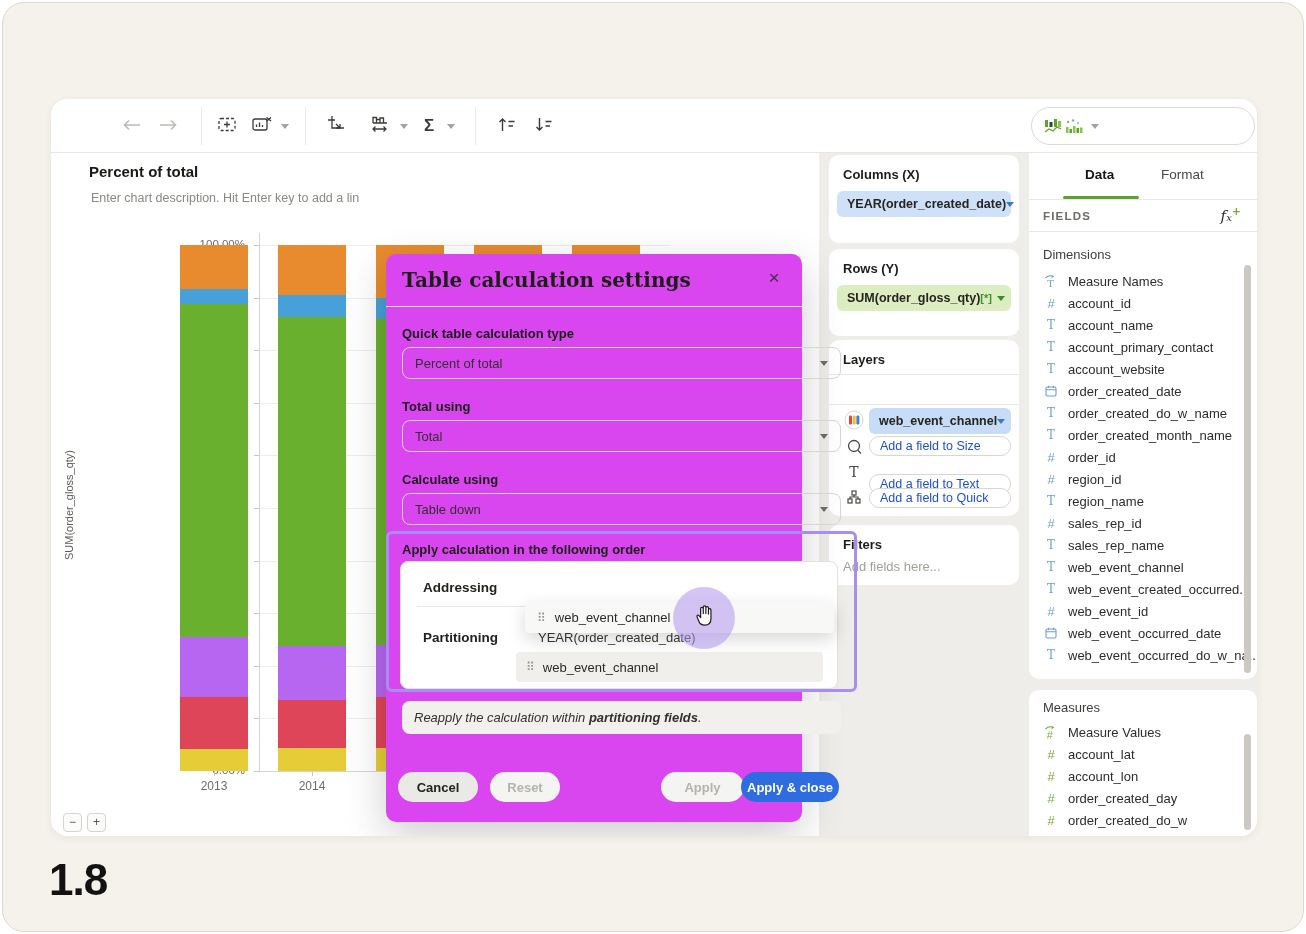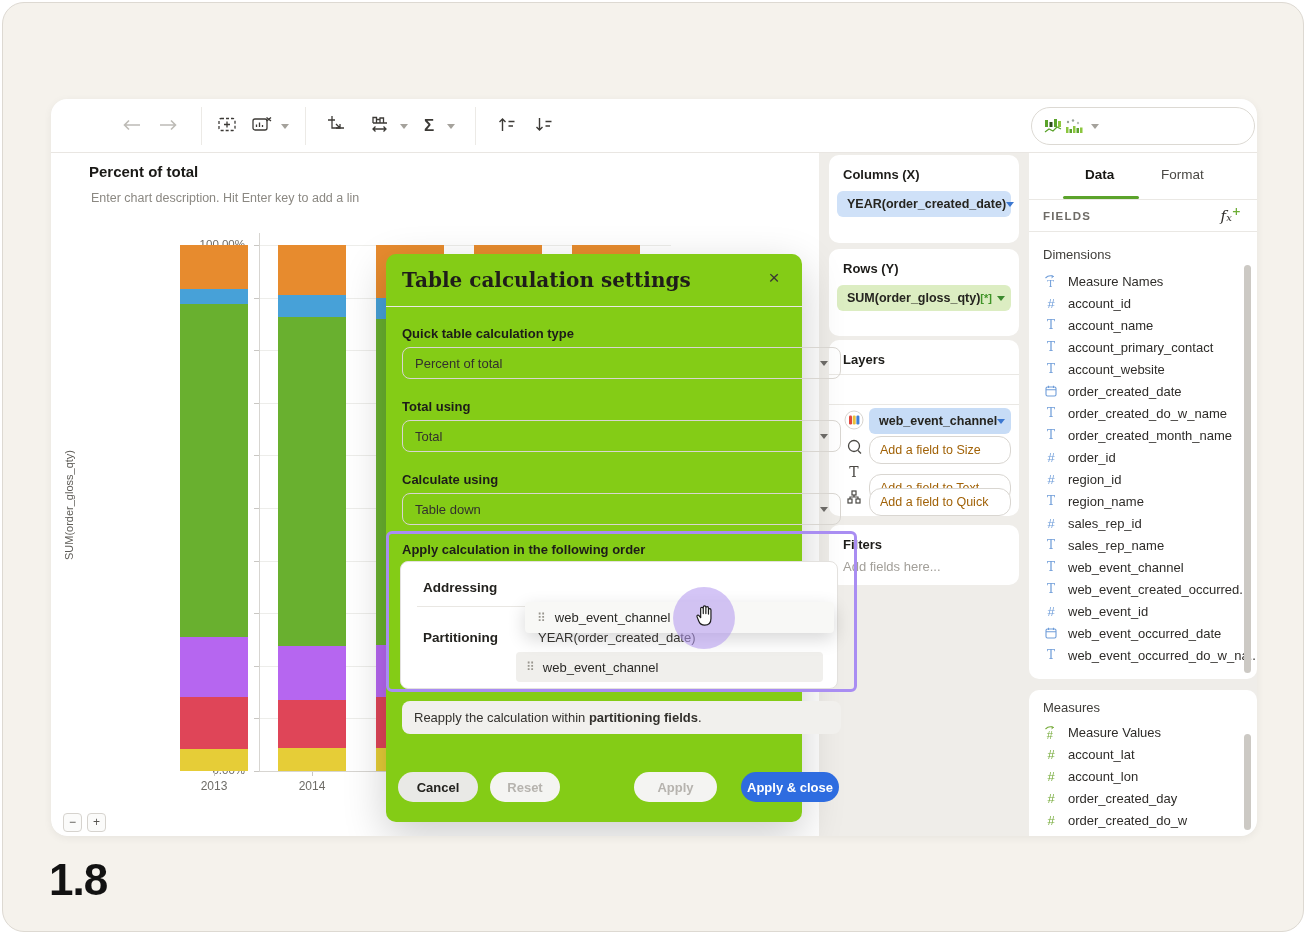--- a/index.html
+++ b/index.html
@@ -31,57 +31,57 @@
   .ytickmark { position:absolute; width:5px; height:1px; background:#c9c7c3; left:203px; }
   .xtickmark { position:absolute; width:1px; height:5px; background:#c9c7c3; top:618px; }
   .xlabel { position:absolute; top:626px; width:60px; text-align:center; font-size:12px; color:#6d6b66; }
   .seg { position:absolute; width:68px; }
   .zoom-btn { position:absolute; top:660px; width:19px; height:19px; border:1px solid #d6d3ce; border-radius:4px; background:#fbfbfa; color:#55534f; font-size:12px; line-height:17px; text-align:center; }
 
   
   .shelf-label { position:absolute; left:14px; top:12px; font-size:13px; font-weight:700; color:#1d1c19; }
   .pill { position:absolute; height:26px; border-radius:6px; display:flex; align-items:center; padding:0 8px 0 10px; font-size:12.5px; font-weight:700; color:#25241f; }
   .pill .caret { margin-left:auto; }
-  .ph-input { position:absolute; height:28px; border:1px solid #d9d6d1; border-radius:12px; display:flex; align-items:center; padding:0 10px; font-size:12.5px; color:#a16207; background:#fff; }
+  .ph-input { position:absolute; height:20px; border:1px solid #d9d6d1; border-radius:12px; display:flex; align-items:center; padding:0 10px; font-size:12.5px; color:#1d4ed8; background:#fff; }
   .lrow-ic { position:absolute; left:14px; width:22px; text-align:center; color:#4a4844; }
 
   
   .tab { position:absolute; top:14px; font-size:13.5px; color:#4a4844; }
   .tab.active { font-weight:700; color:#171613; }
   .tab-underline { position:absolute; top:43px; height:3px; background:#5ba32b; border-radius:2px; }
   .panel-divider { position:absolute; left:0; width:100%; height:1px; background:#eae8e4; }
   .fields-hd { position:absolute; left:14px; top:57px; font-size:11.5px; font-weight:700; letter-spacing:1.2px; color:#6e6b66; }
   .fx { position:absolute; right:16px; top:52px; font-family:"DejaVu Serif",serif; font-style:italic; font-size:15px; color:#2e2c29; }
   .fx sup { color:#6cae35; font-weight:700; font-style:normal; font-size:11px; }
   .group-label { position:absolute; left:14px; font-size:13px; color:#3f3d39; }
   .frow { position:absolute; left:14px; height:20px; display:flex; align-items:center; gap:9px; font-size:13px; color:#2e2c29; white-space:nowrap; }
   .fic { width:16px; text-align:center; flex:0 0 16px; display:flex; justify-content:center; }
   .fic-dim { color:#6f9dd9; }
   .fic-mea { color:#76ab3a; }
   .ic-T { font-family:"DejaVu Serif",serif; font-size:12px; }
   .ic-hash { font-size:13px; }
   .scroll-thumb { position:absolute; width:7px; border-radius:4px; background:#ccc9c4; }
 
   
-  .modal { position:absolute; left:335px; top:155px; width:416px; height:568px; background:#84cc16; border-radius:10px; box-shadow:0 14px 44px rgba(0,0,0,.20); z-index:20; }
+  .modal { position:absolute; left:335px; top:155px; width:416px; height:568px; background:#d946ef; border-radius:10px; box-shadow:0 14px 44px rgba(0,0,0,.20); z-index:20; }
   .modal-title { position:absolute; left:16px; top:14px; font-family:"DejaVu Serif",serif; font-size:20px; font-weight:600; color:#1f1d1a; }
   .modal-close { position:absolute; right:16px; top:13px; font-size:19px; color:#3a3834; width:24px; text-align:center; }
   .m-hr { position:absolute; left:0; top:52px; width:100%; height:1px; background:#eae8e4; }
   .m-label { position:absolute; left:16px; font-size:13px; font-weight:700; color:#1d1c19; }
   .m-select { position:absolute; left:16px; width:439px; height:32px; border:1px solid #d8d5d0; border-radius:8px; display:flex; align-items:center; padding:0 12px; font-size:13px; color:#33312d; }
   .m-select .caret { margin-left:auto; border-top-color:#6b6965; }
   .order-hl { position:absolute; left:0; top:277px; width:471px; height:161px; border:3px solid #a98df2; border-radius:6px; }
   .order-label { position:absolute; left:13px; top:8px; font-size:13px; font-weight:700; color:#1d1c19; }
   .order-box { position:absolute; left:11px; top:27px; width:438px; height:128px; border:1px solid #e3e1de; border-radius:8px; background:#fff; }
   .ob-hd { position:absolute; left:22px; font-size:13.5px; font-weight:700; color:#23221e; }
   .ob-div { position:absolute; left:16px; top:44px; width:404px; height:1px; background:#e9e7e3; }
   .ob-year { position:absolute; left:137px; top:68px; font-size:13px; color:#3a3834; }
   .ob-pill { position:absolute; left:115px; top:90px; width:307px; height:30px; background:#f0efec; border-radius:4px; display:flex; align-items:center; padding:0 10px; gap:8px; font-size:13px; color:#2b2a27; }
   .grip { color:#98958e; font-size:12px; }
-  .info-box { position:absolute; left:16px; top:447px; width:439px; height:33px; background:#f1f0ed; border-radius:8px; display:flex; align-items:center; padding:0 12px; font-size:13px; color:#33312d; }
+  .info-box { position:absolute; left:16px; top:447px; width:439px; height:33px; background:#f1f0ed; border-radius:8px; display:flex; align-items:center; padding:0 12px; font-size:13px; color:#33312d;font-style:italic; }
   .mbtn { position:absolute; top:518px; height:30px; border-radius:15px; font-size:13px; font-weight:700; display:flex; align-items:center; justify-content:center; }
 
   
   .drag-ghost { position:absolute; left:474px; top:503px; width:309px; height:31px; background:#f8f8f6; border-radius:4px; box-shadow:0 6px 18px rgba(0,0,0,.16); display:flex; align-items:center; padding:0 12px; gap:9px; font-size:13px; color:#2b2a27; z-index:30; }
   .cursor-halo { position:absolute; left:622px; top:488px; width:62px; height:62px; border-radius:50%; background:rgba(176,150,239,.55); z-index:31; }
   .hand { position:absolute; left:641px; top:504px; z-index:32; }
 
   .caption { position:absolute; left:46px; top:852px; font-size:44px; font-weight:700; color:#121212; letter-spacing:-1px; }
 </style>
 </head>
@@ -540,21 +540,21 @@
           </div>
         </div>
       </div>
 
       <div class="info-box">
         <span><span>Reapply the calculation within </span><b>partitioning fields</b><span>.</span></span>
       </div>
 
       <div class="mbtn" style="left:12px; width:80px; background:#e9e9e6; color:#23221e;">Cancel</div>
       <div class="mbtn" style="left:104px; width:70px; background:#f4f4f2; color:#b6b3ae;">Reset</div>
-      <div class="mbtn" style="left:248px; width:83px; background:#f4f4f2; color:#b6b3ae;">Apply</div>
+      <div class="mbtn" style="left:275px; width:83px; background:#f4f4f2; color:#b6b3ae;">Apply</div>
       <div class="mbtn" style="left:355px; width:98px; background:#2e6ce0; color:#fff;">Apply &amp; close</div>
     </div>
 
     <div class="drag-ghost">
       <span class="grip">⠿</span>
       <span>web_event_channel</span>
     </div>
     <div class="cursor-halo"></div>
     <div class="hand">
       <svg width="26" height="26" viewBox="0 0 24 24">

